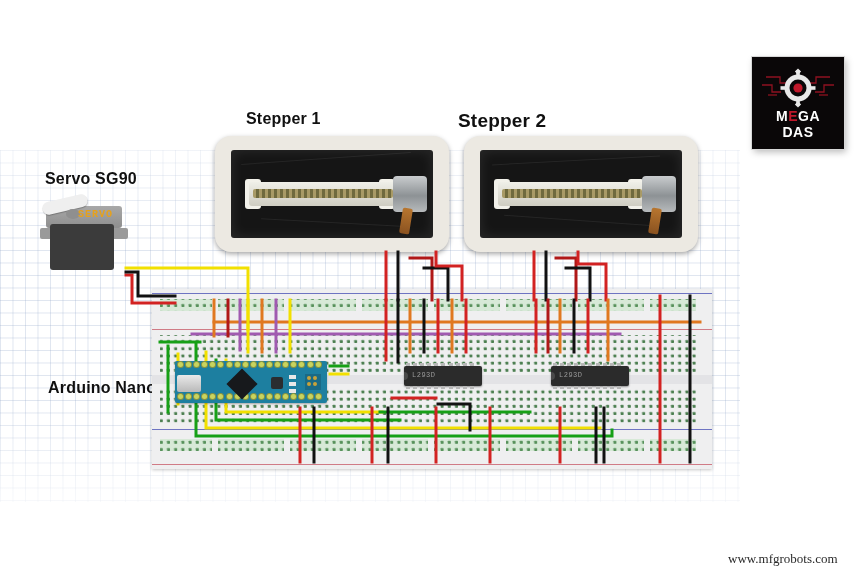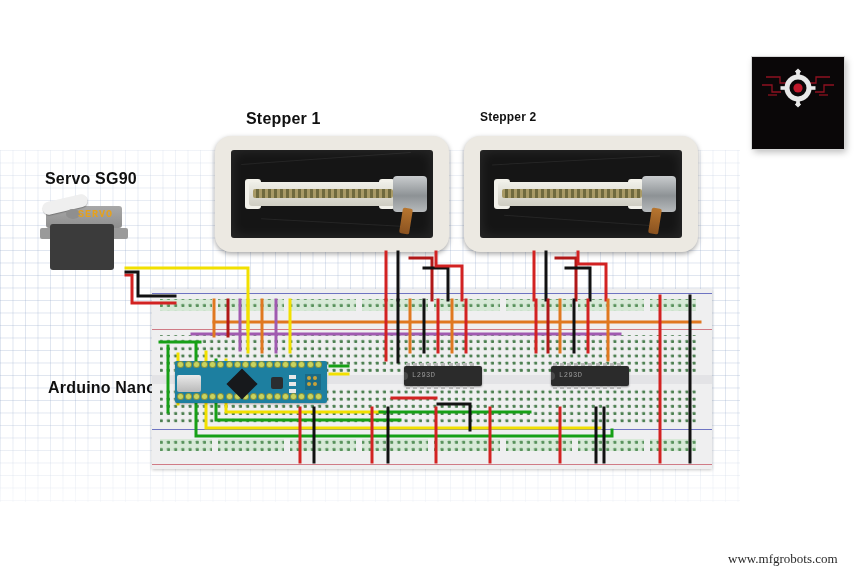--- a/index.html
+++ b/index.html
@@ -12,21 +12,21 @@
         background-image:
           linear-gradient(to right,rgba(150,170,205,.30) 1px,transparent 1px),
           linear-gradient(to bottom,rgba(150,170,205,.30) 1px,transparent 1px);
         background-size:12.5px 12.5px;}
   .gridfade{position:absolute;left:0;top:150px;width:740px;height:352px;
         background:linear-gradient(to bottom,rgba(255,255,255,.55),rgba(255,255,255,0) 28%,rgba(255,255,255,0) 72%,rgba(255,255,255,.75));}
 
   
   .lbl{position:absolute;font-weight:bold;color:#101010;letter-spacing:.2px;}
   #lbl-stepper1{left:246px;top:110px;font-size:16px;}
-  #lbl-stepper2{left:480px;top:110px;font-size:12px;}
+  #lbl-stepper2{left:458px;top:110px;font-size:19px;}
   #lbl-servo{left:45px;top:170px;font-size:16px;}
   #lbl-nano{left:48px;top:379px;font-size:16px;}
   #lbl-l293d-1{left:463px;top:368px;font-size:16px;}
   #lbl-l293d-2{left:625px;top:368px;font-size:16px;}
 
   
   #logo{position:absolute;left:752px;top:57px;width:92px;height:92px;background:#0a0708;
         box-shadow:0 0 0 1px #d8d8d8, 2px 3px 7px rgba(0,0,0,.28);}
   #logo-mark{position:absolute;left:0;top:6px;width:92px;height:50px;}
   #logo-text{position:absolute;left:0;top:52px;width:92px;text-align:center;
@@ -138,20 +138,24 @@
         <g fill="#e8e8e8">
           <rect x="-1.8" y="-17.5" width="3.6" height="5"></rect>
           <rect x="-1.8" y="12.5" width="3.6" height="5"></rect>
           <rect x="-17.5" y="-1.8" width="5" height="3.6"></rect>
           <rect x="12.5" y="-1.8" width="5" height="3.6"></rect>
           <rect x="-13.8" y="-13.8" width="4.4" height="4.4" transform="rotate(45)"></rect>
           <rect x="9.4" y="9.4" width="4.4" height="4.4" transform="rotate(45)"></rect>
         </g>
       </g>
     </svg>
+    <div id="logo-text">
+      <span>M</span><span class="r">E</span><span>GA</span>
+      <span class="d2">DAS</span>
+    </div>
   </div>
 
   <div class="lbl" id="lbl-stepper1">Stepper 1</div>
   <div class="lbl" id="lbl-stepper2">Stepper 2</div>
   <div class="lbl" id="lbl-servo">Servo SG90</div>
   <div class="lbl" id="lbl-nano">Arduino Nano</div>
   <div class="lbl" id="lbl-l293d-1">L293D</div>
   <div class="lbl" id="lbl-l293d-2">L293D</div>
 
   <div class="stepper-card" id="stepper-card-1">

